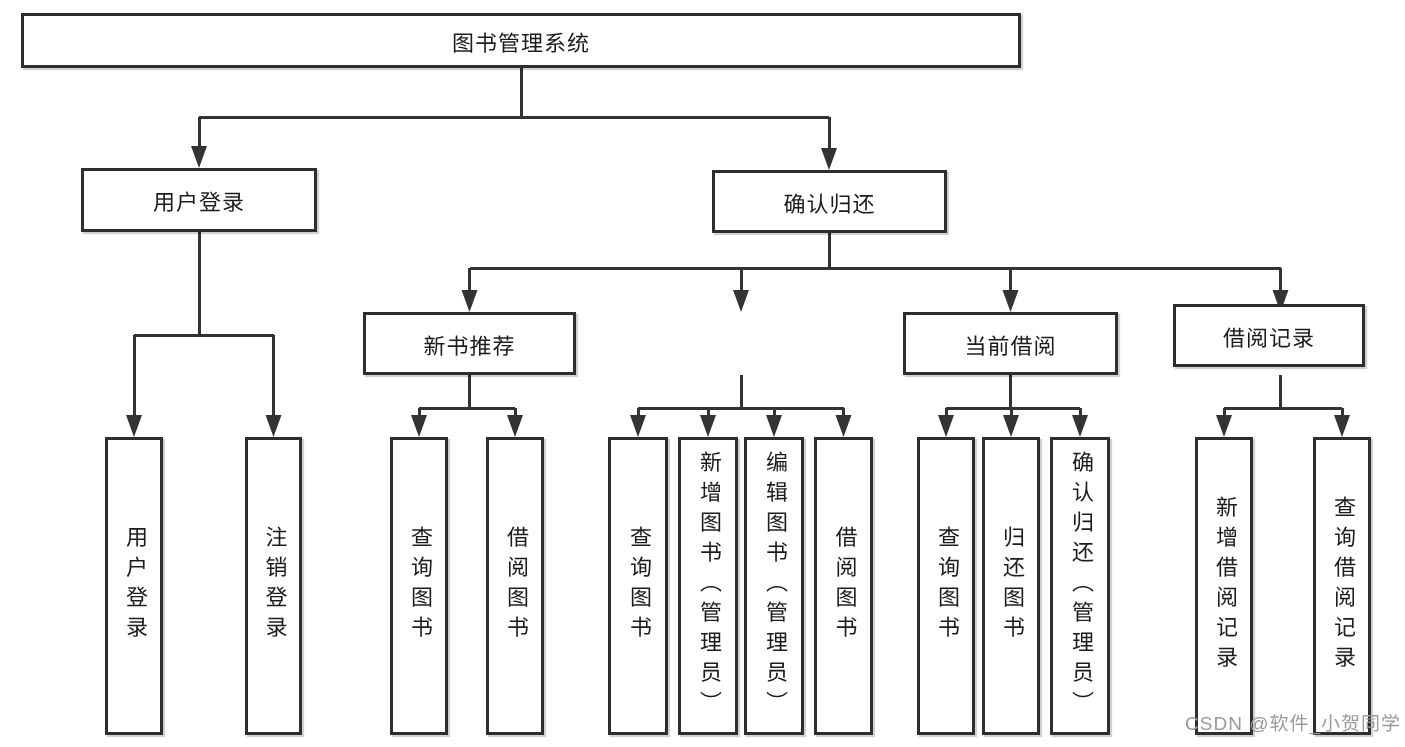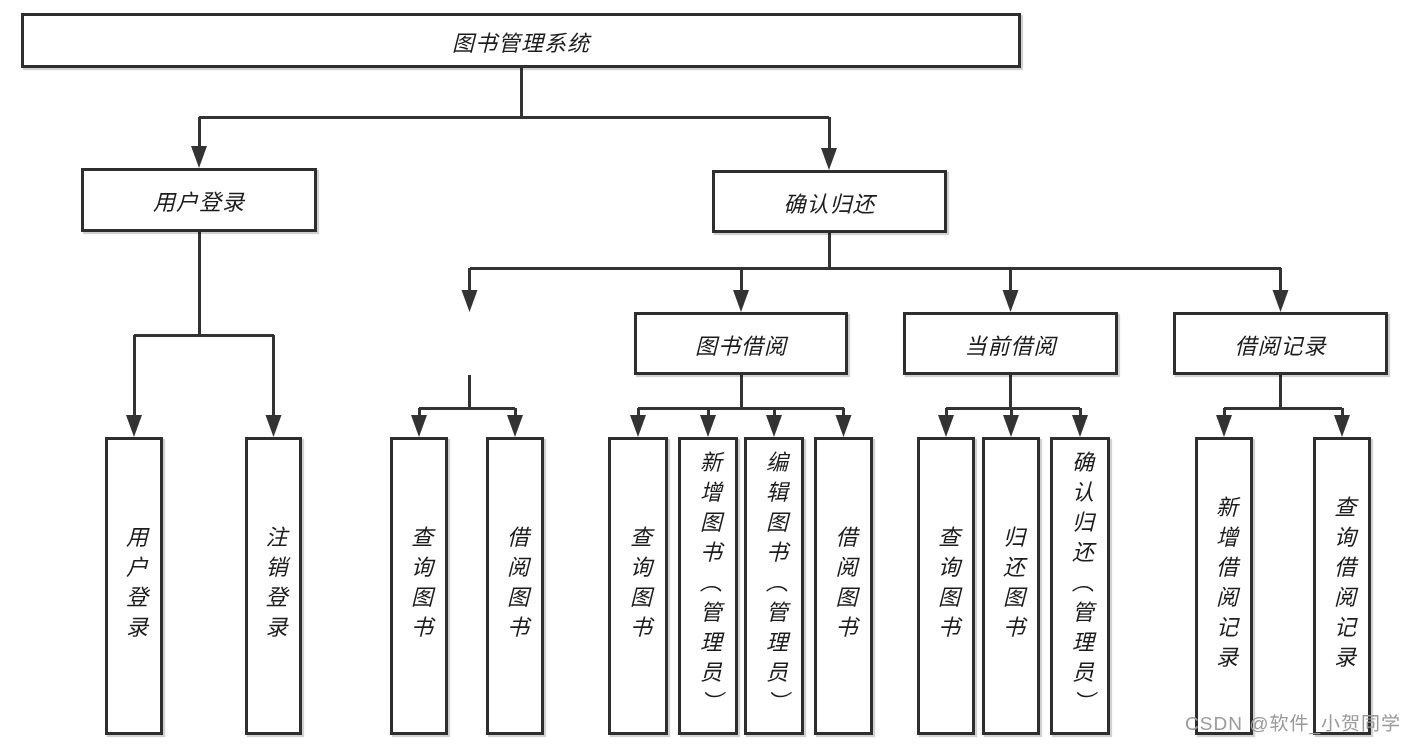--- a/index.html
+++ b/index.html
@@ -20,21 +20,20 @@
   .wires{position:absolute;left:0;top:0;z-index:1;}
   .node{
     position:absolute;
     box-sizing:border-box;
     border:3px solid var(--box-border);
     background:#fff;
     box-shadow:2px 2px 1px rgba(0,0,0,0.18);
     display:flex;align-items:center;justify-content:center;
     color:var(--text);
     z-index:2;
-    font-style:italic;
   }
   .node.h span{
     font-size:22px;
     letter-spacing:1px;
     white-space:nowrap;
   }
   .node.v span{
     writing-mode:vertical-rl;
     text-orientation:mixed;
     font-size:22px;
@@ -121,27 +120,27 @@
     <span>图书管理系统</span>
   </div>
 
   <div class="node h" style="left:81px;top:168px;width:236px;height:64px">
     <span>用户登录</span>
   </div>
   <div class="node h" style="left:712px;top:170px;width:235px;height:63px">
     <span>确认归还</span>
   </div>
 
-  <div class="node h" style="left:634px;top:312px;width:214px;height:63px">
-    <span>图书借阅</span>
+  <div class="node h" style="left:363px;top:312px;width:213px;height:63px">
+    <span>新书推荐</span>
   </div>
   <div class="node h" style="left:903px;top:312px;width:215px;height:63px">
     <span>当前借阅</span>
   </div>
-  <div class="node h" style="left:1173px;top:312px;width:215px;height:63px">
+  <div class="node h" style="left:1173px;top:304px;width:192px;height:63px">
     <span>借阅记录</span>
   </div>
 
   <div class="node v" style="left:105px;top:437px;width:58px;height:298px">
     <span>用户登录</span>
   </div>
   <div class="node v" style="left:245px;top:437px;width:57px;height:298px">
     <span>注销登录</span>
   </div>
 

